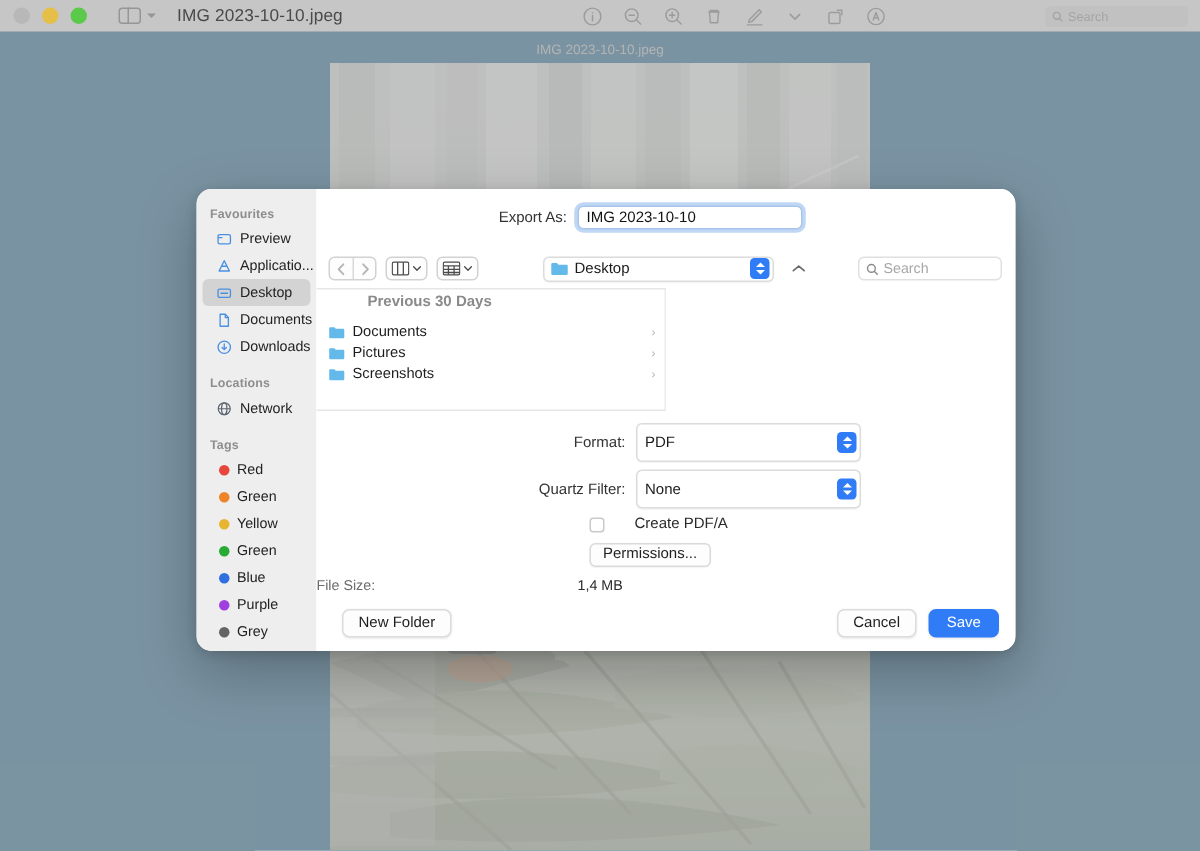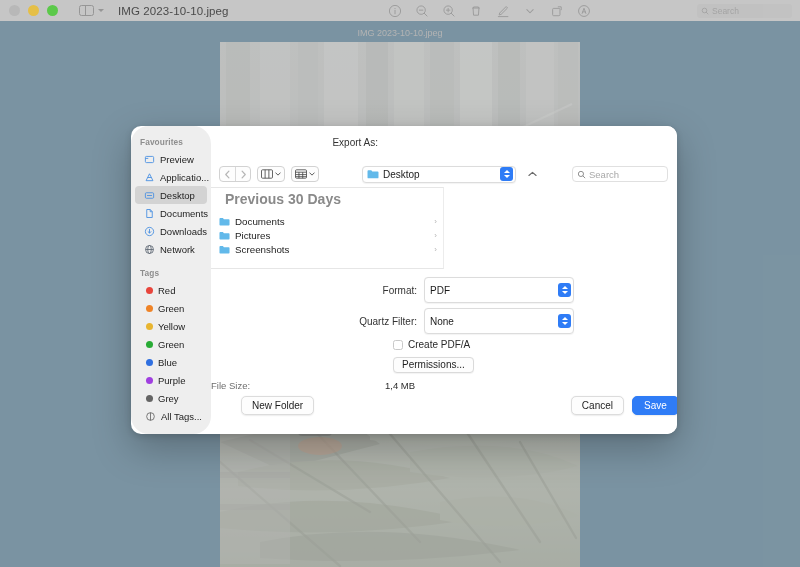--- a/index.html
+++ b/index.html
@@ -147,21 +147,20 @@
 
   
   .dlg-sidebar {
     width: 80px;
     background: #eeeeee;
     padding-top: 11px;
     font-size: 9.5px;
     color: #2b2b2b;
     overflow: hidden;
     flex: none;
-    border-radius: 18px;
   }
   .sb-section {
     font-size: 8.3px;
     color: #8e8e8e;
     padding: 0 0 3px 9px;
     font-weight: 600;
     letter-spacing: .1px;
   }
   .sb-section.sp { padding-top: 10px; }
   .sb-row {
@@ -328,24 +327,25 @@
     height: 82px;
     border-top: 1px solid #e6e6e6;
     border-bottom: 1px solid #e6e6e6;
     position: relative;
     overflow: hidden;
     background: #fff;
     width: 233px;
     border-right: 1px solid #ececec;
   }
   .fl-group {
-    font-size: 14px;
+    font-size: 10px;
     color: #8a8a8a;
     font-weight: 600;
     padding: 3px 0 2px 14px;
+    margin-left: 20px;
   }
   .fl-clipped {
     height: 5px;
     overflow: hidden;
     font-size: 9.5px;
     color: #bdbdbd;
     padding-left: 22px;
     letter-spacing: 2px;
   }
   .fl-row {
@@ -390,21 +390,21 @@
     display: flex;
     align-items: center;
     padding: 0 2px 0 5px;
     box-shadow: 0 .5px 1px rgba(0,0,0,.05);
   }
   .opop .val { flex: 1; font-size: 10px; color: #1b1b1b; }
 
   .crow {
     display: flex;
     align-items: center;
-    gap: 5px;
+    gap: 20px;
     margin: 0 0 4px 182px;
   }
   .cbox {
     width: 10px; height: 10px;
     border: 1px solid #c9c9c9;
     border-radius: 2.5px;
     background: #fff;
     flex: none;
   }
   .ctext { font-size: 10px; color: #2a2a2a; }
@@ -433,25 +433,25 @@
     text-align: left;
     font-size: 9.5px;
     color: #6d6d6d;
     padding-right: 7px;
   }
   .fsize-val { font-size: 9.5px; color: #2b2b2b; }
 
   
   .footer {
     position: absolute;
-    left: 16px; bottom: 0;
+    left: 3px; bottom: 0;
     width: 100%;
     height: 38px;
     display: flex;
-    align-items: flex-start;
+    align-items: center;
     padding: 0 14px;
   }
   .btn {
     height: 19px;
     padding: 0 10px;
     border-radius: 5px;
     border: 1px solid #dcdcdc;
     background: #fdfdfd;
     font-size: 10px;
     color: #1d1d1d;
@@ -663,20 +663,21 @@
       <div class="sb-row">
         <span class="sb-ico">
           <svg viewBox="0 0 16 16" fill="none" stroke="#4a90e2" stroke-width="1.3">
             <circle cx="8" cy="8" r="6"></circle>
               <path d="M8 4.8v5.2M5.9 8.2L8 10.3l2.1-2.1" stroke-linecap="round" stroke-linejoin="round"></path>
           </svg>
         </span>
         <span class="lbl">Downloads</span>
       </div>
 
+      <div class="sb-section sp">Locations</div>
 
       <div class="sb-row">
         <span class="sb-ico">
           <svg viewBox="0 0 16 16" fill="none" stroke="#5a6470" stroke-width="1.2">
             <circle cx="8" cy="8" r="5.8"></circle>
               <ellipse cx="8" cy="8" rx="2.6" ry="5.8"></ellipse>
               <path d="M2.4 8h11.2"></path>
           </svg>
         </span>
         <span class="lbl">Network</span>
@@ -721,20 +722,21 @@
         </span>
         <span class="lbl">All Tags...</span>
       </div>
     </div>
 
     <div class="dlg-main">
 
       <div class="hdr">
         <div class="frow">
           <span class="flabel">Export As:</span>
+          <input class="export-input" type="text" value="IMG 2023-10-10" style="">
         </div>
       </div>
 
       <div class="navbar">
         <div class="seg">
           <span class="cell">
             <svg width="7" height="9" viewBox="0 0 8 10" fill="none" stroke="#b6b6b6" stroke-width="1.4">
               <path d="M5.6 1.2L2 5l3.6 3.8" stroke-linecap="round" stroke-linejoin="round"></path>
             </svg>
           </span>

